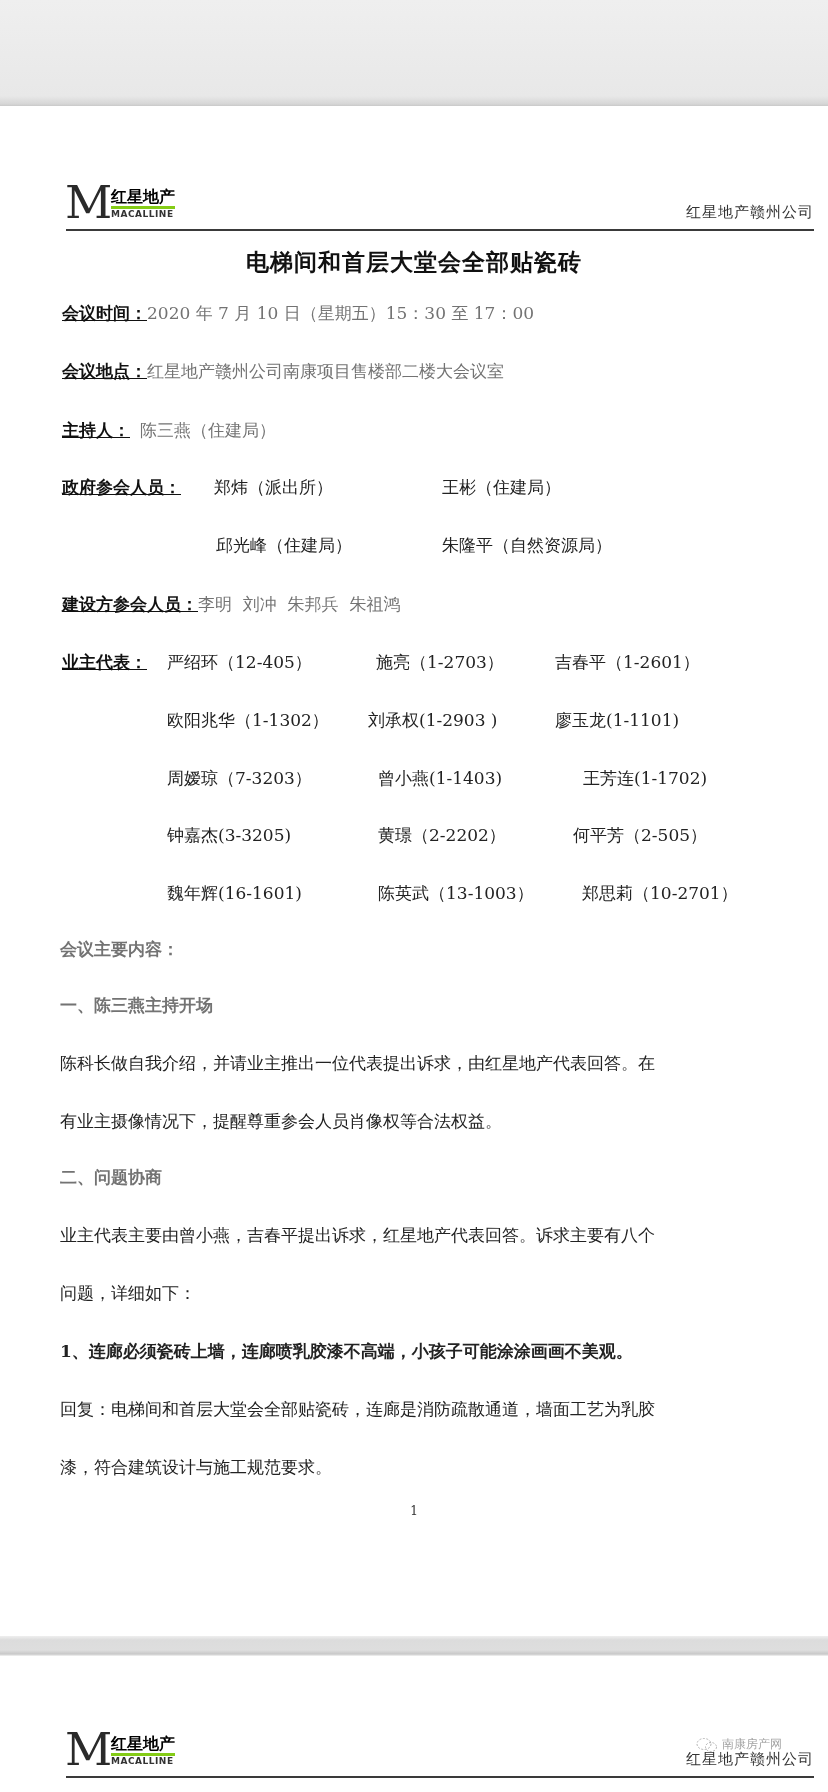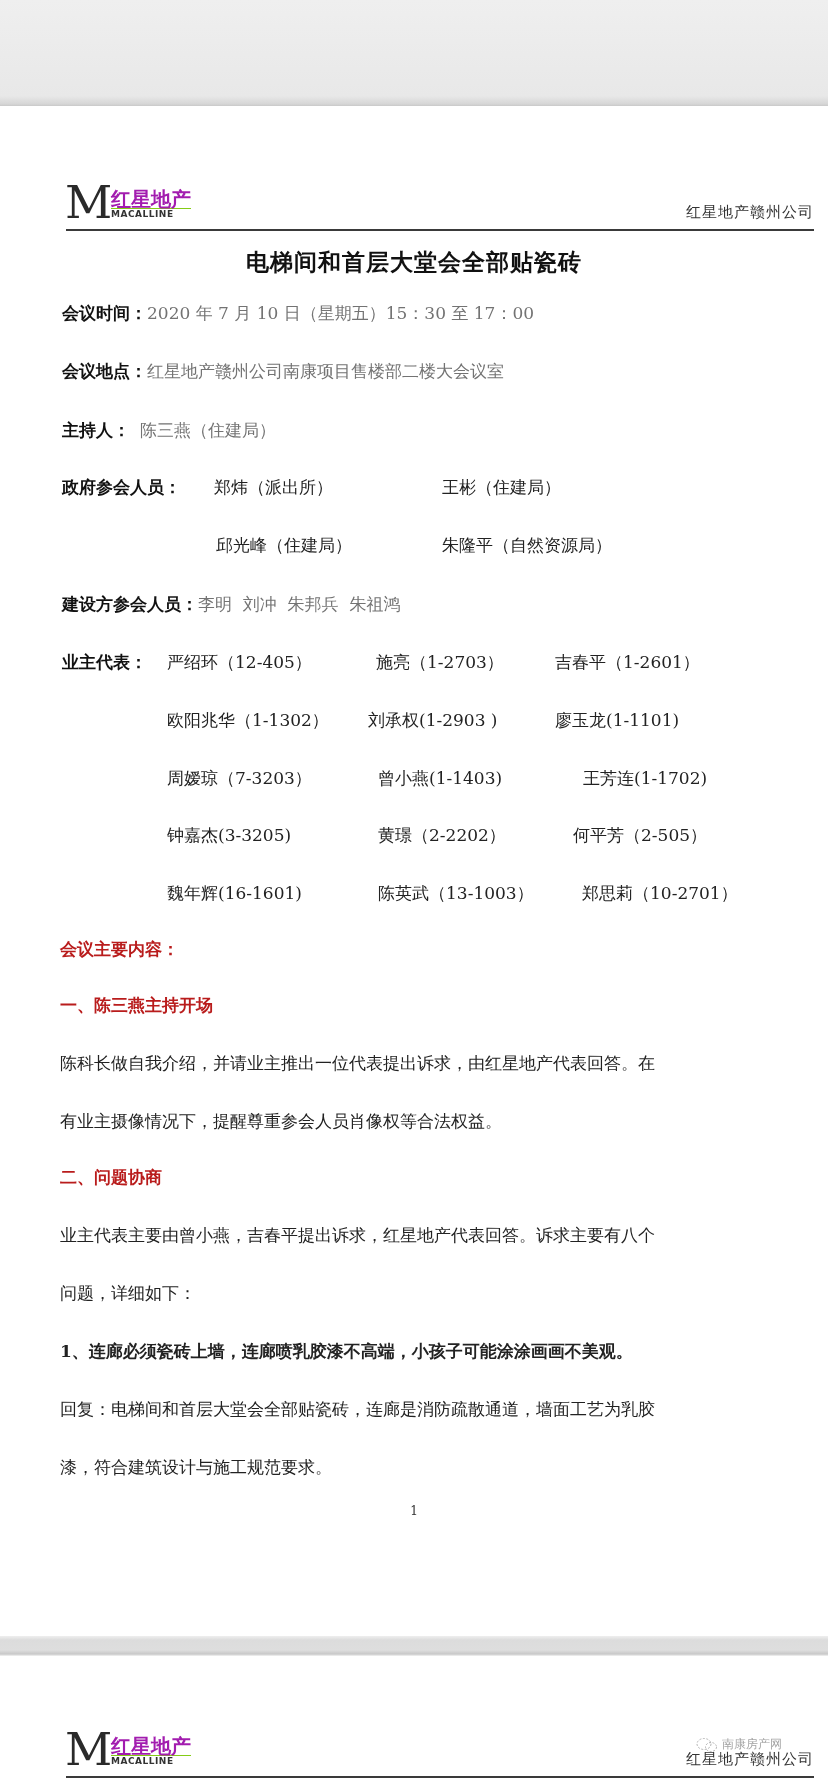--- a/index.html
+++ b/index.html
@@ -59,26 +59,26 @@
       transform: scaleX(1.05);
     }
     .logo-text {
       display: flex;
       flex-direction: column;
       margin-left: 2px;
       padding-bottom: 3px;
     }
     .logo-cn {
       font-family: "DejaVu Sans", "Liberation Sans", sans-serif;
-      font-size: 20px;
+      font-size: 16px;
       line-height: 18px;
       font-weight: bold;
-      color: #a21caf;
+      color: #000000;
       letter-spacing: 0px;
-      border-bottom: 1px solid #84cc16;
+      border-bottom: 3px solid #84cc16;
     }
     .logo-en {
       font-family: "DejaVu Sans", "Liberation Sans", sans-serif;
       font-size: 9px;
       line-height: 11px;
       font-weight: bold;
       color: #333;
       letter-spacing: 0.5px;
     }
     .company-name {
@@ -116,37 +116,38 @@
       left: 62px;
       font-size: 17px;
       line-height: 22px;
       white-space: nowrap;
       color: #1a1a1a;
     }
     .lbl {
       font-family: "DejaVu Sans", "Liberation Sans", sans-serif;
       font-weight: bold;
       color: #111;
+      text-decoration: underline;
     }
     .val { color: #737373; }
     .cell {
       position: absolute;
       font-size: 17px;
       line-height: 22px;
       white-space: nowrap;
       color: #222;
     }
     .heading {
       position: absolute;
       left: 60px;
       font-family: "DejaVu Sans", "Liberation Sans", sans-serif;
       font-weight: bold;
       font-size: 17px;
       line-height: 22px;
-      color: #b91c1c;
+      color: #737373;
       white-space: nowrap;
     }
     .para {
       position: absolute;
       left: 60px;
       font-size: 17px;
       line-height: 22px;
       white-space: nowrap;
       color: #222;
     }

